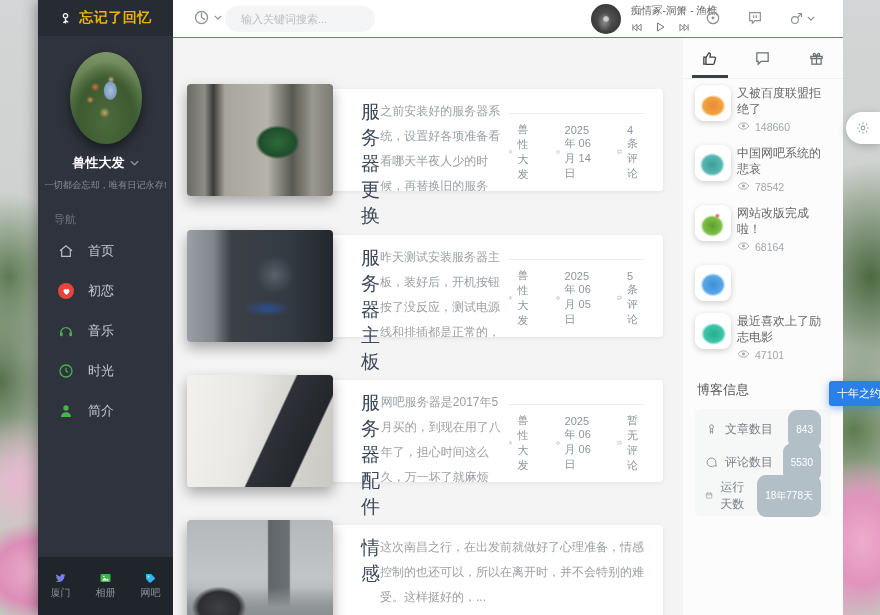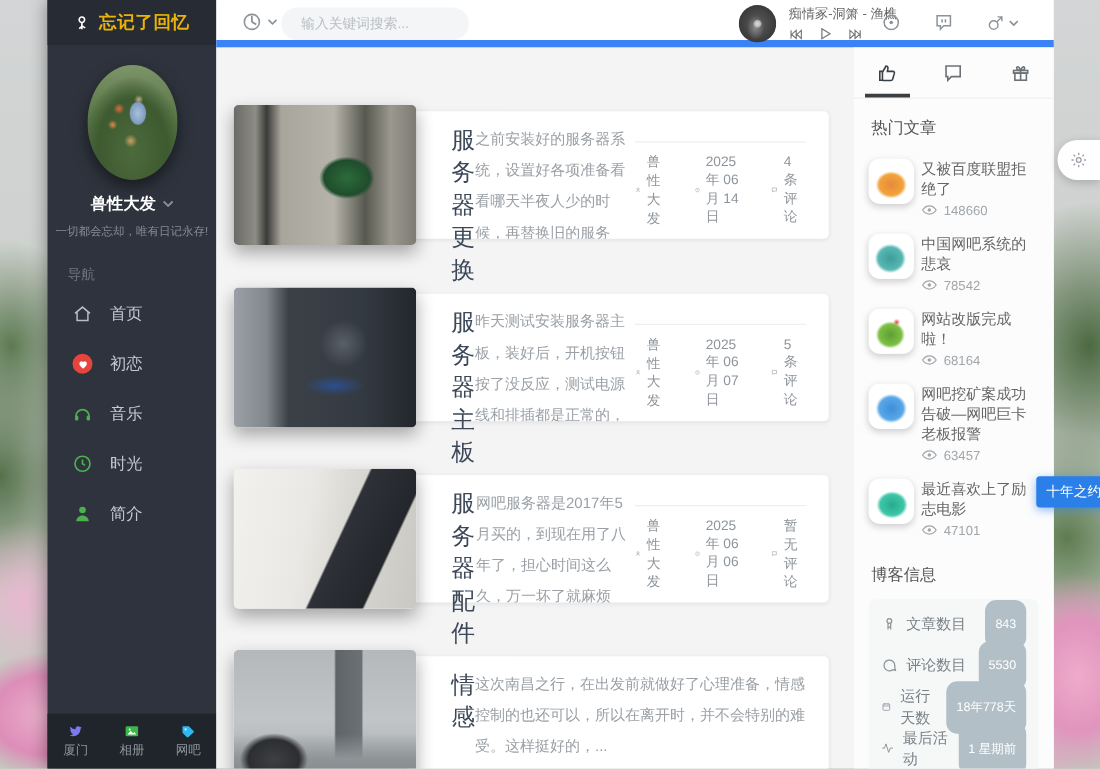--- a/index.html
+++ b/index.html
@@ -29,25 +29,25 @@
       radial-gradient(6px 6px at 35% 38%, #e06a3c 0%, rgba(0,0,0,0) 75%),
       radial-gradient(5px 5px at 28% 52%, #e08a4a 0%, rgba(0,0,0,0) 75%),
       radial-gradient(7px 7px at 48% 66%, #caa263 0%, rgba(0,0,0,0) 75%),
       radial-gradient(40px 60px at 50% 75%, #4c6b3c 0%, #3d5a30 70%, rgba(0,0,0,0) 100%),
       linear-gradient(180deg,#7d9468 0%,#5d7a4a 40%,#42603a 100%);}
   .profile-name{display:flex;align-items:center;justify-content:center;gap:5px;color:#fff;font-size:13px;font-weight:bold;cursor:pointer;}
   .tagline{margin-top:6px;text-align:center;color:#868c96;font-size:10px;transform:scale(.92);white-space:nowrap;}
   .nav-label{margin:20px 0 4px 16px;color:#6f7580;font-size:11px;}
   .nav-item{display:flex;align-items:center;gap:14px;height:40px;padding-left:20px;color:#c3c9d1;font-size:13px;cursor:pointer;}
   .heart-badge{width:16px;height:16px;border-radius:50%;background:#e5453d;display:flex;align-items:center;justify-content:center;}
-  .side-footer{position:absolute;left:0;right:0;bottom:0;height:44px;background:#20242b;display:flex;}
+  .side-footer{position:absolute;left:0;right:0;bottom:0;height:58px;background:#20242b;display:flex;}
   .foot-item{flex:1;display:flex;flex-direction:column;align-items:center;justify-content:center;gap:2px;color:#8f959d;font-size:10px;cursor:pointer;}
 
   
-  .topbar{position:absolute;left:173px;top:0;width:670px;height:38px;background:#fff;border-bottom:6px solid #3b82f6;box-sizing:border-box;}
+  .topbar{position:absolute;left:173px;top:0;width:670px;height:38px;background:#fff;border-bottom:1px solid #3b82f6;box-sizing:border-box;}
   .time-group{position:absolute;left:20px;top:9px;display:flex;align-items:center;gap:4px;color:#8b9298;cursor:pointer;}
   .search-pill{position:absolute;left:52px;top:6px;width:150px;height:26px;background:#f4f5f6;border-radius:14px;display:flex;align-items:center;padding:0 10px 0 14px;box-sizing:border-box;}
   .search-pill input{flex:1;border:none;background:transparent;outline:none;font-size:11px;color:#666;font-family:inherit;}
   .search-pill input::placeholder{color:#b9bec4;}
   .player{position:absolute;left:418px;top:4px;display:flex;gap:10px;}
   .album{width:30px;height:30px;border-radius:50%;cursor:pointer;
     background:radial-gradient(6px 6px at 50% 50%, #ddd 0%, #bbb 40%, rgba(0,0,0,0) 60%),
     radial-gradient(10px 14px at 45% 60%, #888 0%, rgba(0,0,0,0) 70%),
     radial-gradient(circle at 50% 50%, #5c5c5c 0%, #3a3a3a 70%, #2c2c2c 100%);}
   .track{font-size:10.5px;color:#666;white-space:nowrap;}
@@ -318,21 +318,21 @@
                   <circle cx="12" cy="8" r="4"></circle>
                   <path d="M5 20c1-4 4-5.5 7-5.5s6 1.5 7 5.5"></path>
                 </svg>
               <span>兽性大发</span>
             </span>
             <span class="m">
               <svg width="12" height="12" viewBox="0 0 24 24" fill="none" stroke="#8d949b" stroke-width="2">
                   <circle cx="12" cy="12" r="9"></circle>
                   <path d="M12 7v5l3 2"></path>
                 </svg>
-              <span>2025 年 06 月 07 日</span>
+              <span>2025 年 06 月 05 日</span>
             </span>
             <span class="m">
               <svg width="12" height="12" viewBox="0 0 24 24" fill="none" stroke="#8d949b" stroke-width="2">
                   <path d="M4 4h16v12H10l-4 4v-4H4z"></path>
                 </svg>
               <span>5 条评论</span>
             </span>
           </div>
         </div>
       </article>
@@ -393,21 +393,20 @@
         </div>
         <div class="tab">
           <svg width="17" height="17" viewBox="0 0 24 24" fill="none" stroke="currentColor" stroke-width="1.8">
               <rect x="4" y="9" width="16" height="3"></rect>
               <rect x="5.5" y="12" width="13" height="8"></rect>
               <path d="M12 9v11M12 9c-2 0-4.5-.8-4.5-2.7S10 3.6 12 9zM12 9c2 0 4.5-.8 4.5-2.7S14 3.6 12 9z"></path>
             </svg>
         </div>
       </div>
 
-      <div class="panel-h">热门文章</div>
 
       <div>
         <div class="hot-item">
           <div class="hot-av av1"></div>
           <div class="hot-txt">
             <div class="hot-title">又被百度联盟拒绝了</div>
             <div class="hot-views">
               <svg width="13" height="10" viewBox="0 0 24 16" fill="none" stroke="#a0a6ab" stroke-width="1.8">
                   <path d="M2 8s4-6 10-6 10 6 10 6-4 6-10 6S2 8 2 8z"></path>
                   <circle cx="12" cy="8" r="2.6" fill="#a0a6ab" stroke="none"></circle>
@@ -437,30 +436,20 @@
               <svg width="13" height="10" viewBox="0 0 24 16" fill="none" stroke="#a0a6ab" stroke-width="1.8">
                   <path d="M2 8s4-6 10-6 10 6 10 6-4 6-10 6S2 8 2 8z"></path>
                   <circle cx="12" cy="8" r="2.6" fill="#a0a6ab" stroke="none"></circle>
                 </svg>
               <span>68164</span>
             </div>
           </div>
         </div>
         <div class="hot-item">
           <div class="hot-av av4"></div>
-          <div class="hot-txt">
-            <div class="hot-title">网吧挖矿案成功告破—网吧巨卡老板报警</div>
-            <div class="hot-views">
-              <svg width="13" height="10" viewBox="0 0 24 16" fill="none" stroke="#a0a6ab" stroke-width="1.8">
-                  <path d="M2 8s4-6 10-6 10 6 10 6-4 6-10 6S2 8 2 8z"></path>
-                  <circle cx="12" cy="8" r="2.6" fill="#a0a6ab" stroke="none"></circle>
-                </svg>
-              <span>63457</span>
-            </div>
-          </div>
         </div>
         <div class="hot-item">
           <div class="hot-av av5"></div>
           <div class="hot-txt">
             <div class="hot-title">最近喜欢上了励志电影</div>
             <div class="hot-views">
               <svg width="13" height="10" viewBox="0 0 24 16" fill="none" stroke="#a0a6ab" stroke-width="1.8">
                   <path d="M2 8s4-6 10-6 10 6 10 6-4 6-10 6S2 8 2 8z"></path>
                   <circle cx="12" cy="8" r="2.6" fill="#a0a6ab" stroke="none"></circle>
                 </svg>
@@ -489,27 +478,20 @@
           <span class="badge">5530</span>
         </div>
         <div class="info-row">
           <svg width="13" height="13" viewBox="0 0 24 24" fill="none" stroke="#8b9298" stroke-width="1.8">
               <rect x="4" y="5" width="16" height="15" rx="2"></rect>
               <path d="M4 10h16M8 3v4M16 3v4"></path>
             </svg>
           <span>运行天数</span>
           <span class="badge">18年778天</span>
         </div>
-        <div class="info-row">
-          <svg width="13" height="13" viewBox="0 0 24 24" fill="none" stroke="#8b9298" stroke-width="1.8">
-              <path d="M2 12h4l3-8 5 16 3-8h5"></path>
-            </svg>
-          <span>最后活动</span>
-          <span class="badge">1 星期前</span>
-        </div>
       </div>
 
     </aside>
   </main>
 
   <div class="gear-fab">
     <svg width="14" height="14" viewBox="0 0 24 24" fill="none" stroke="#9aa0a6" stroke-width="1.8">
         <circle cx="12" cy="12" r="3.2"></circle>
         <path d="M12 2v3M12 19v3M2 12h3M19 12h3M4.9 4.9l2.1 2.1M17 17l2.1 2.1M19.1 4.9L17 7M7 17l-2.1 2.1"></path>
       </svg>

